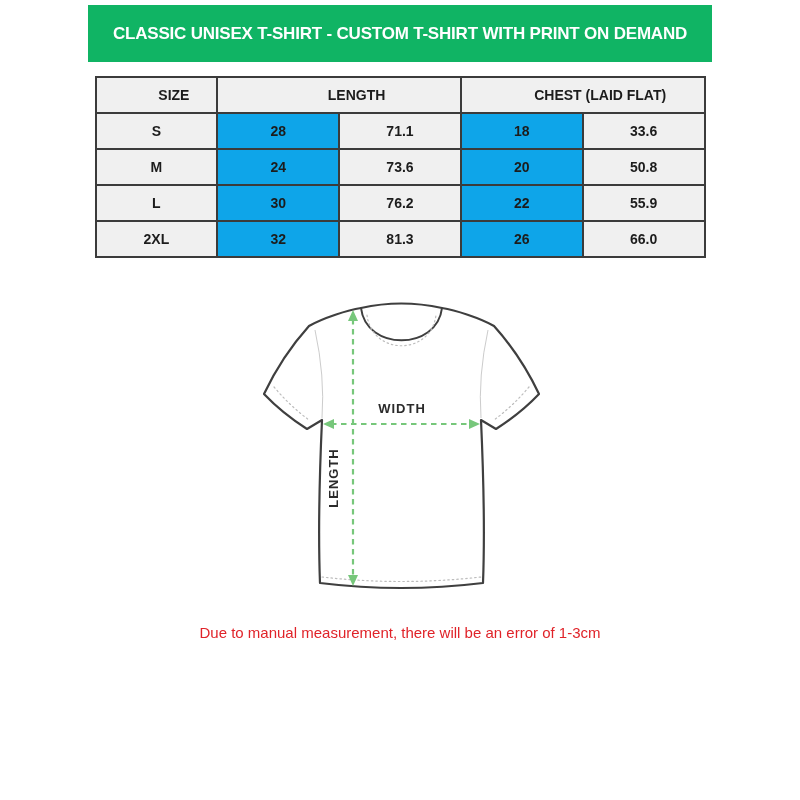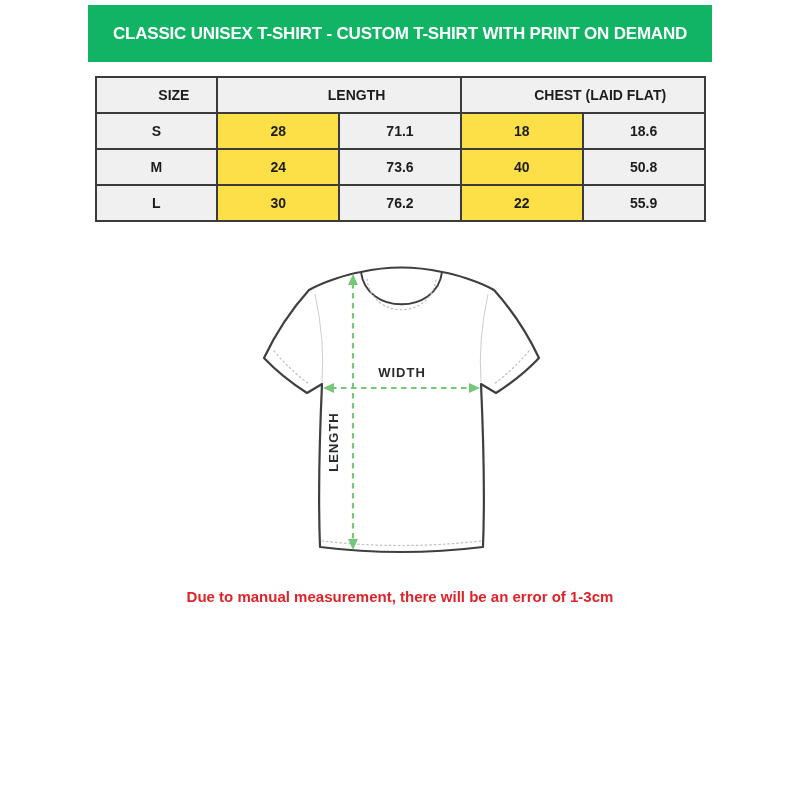--- a/index.html
+++ b/index.html
@@ -34,21 +34,21 @@
     table-layout:fixed;
   }
   .size-table th, .size-table td {
     border:2px solid #3b3b3b;
     height:36px;
     text-align:center;
     vertical-align:middle;
     font-size:14px;
     font-weight:bold;
     color:#1c1c1c;
-    background:#fde047;
+    background:#0ea5e9;
   }
   .size-table th { background:#f0f0f0;padding-left:35px; }
   .size-table td.shade { background:#f0f0f0; }
 
   
   .diagram {
     width:340px; height:330px;
     margin:28px auto 0;
     display:block;
   }
@@ -59,21 +59,21 @@
   .seam         { fill:none; stroke:#cccccc; stroke-width:1; }
   .arrow-line   { fill:none; stroke:#77c77b; stroke-width:2.2; stroke-dasharray:5.5 4.5; }
   .arrow-head   { fill:#77c77b; stroke:none; }
   .dim-label    { font-family:"Liberation Sans", sans-serif; font-size:13px; font-weight:bold; fill:#2b2b2b; letter-spacing:1px; }
 
   
   .footnote {
     margin-top:8px;
     text-align:center;
     font-size:15px;
-    font-weight:bold;
+    font-weight:normal;
     color:#e02329;
   }
 </style>
 </head>
 <body>
 
 <div class="page">
 
   <header class="banner">
     <h1>CLASSIC UNISEX T-SHIRT - CUSTOM T-SHIRT WITH PRINT ON DEMAND</h1>
@@ -93,35 +93,42 @@
         <th colspan="2">LENGTH</th>
         <th colspan="2">CHEST (LAID FLAT)</th>
       </tr>
     </thead>
     <tbody>
         <tr>
           <td class="shade">S</td>
           <td>28</td>
           <td class="shade">71.1</td>
           <td>18</td>
-          <td class="shade">18.6</td>
+          <td class="shade">33.6</td>
         </tr>
         <tr>
           <td class="shade">M</td>
           <td>24</td>
           <td class="shade">73.6</td>
-          <td>40</td>
+          <td>20</td>
           <td class="shade">50.8</td>
         </tr>
         <tr>
           <td class="shade">L</td>
           <td>30</td>
           <td class="shade">76.2</td>
           <td>22</td>
           <td class="shade">55.9</td>
+        </tr>
+        <tr>
+          <td class="shade">2XL</td>
+          <td>32</td>
+          <td class="shade">81.3</td>
+          <td>26</td>
+          <td class="shade">66.0</td>
         </tr>
       </tbody>
   </table>
 
   <figure class="diagram">
     <svg viewBox="0 0 340 330" xmlns="http://www.w3.org/2000/svg">
 
       <path class="shirt-outline" d="M 131 22
            C 118 24 93 32 79 40
            Q 52 70 34 108

